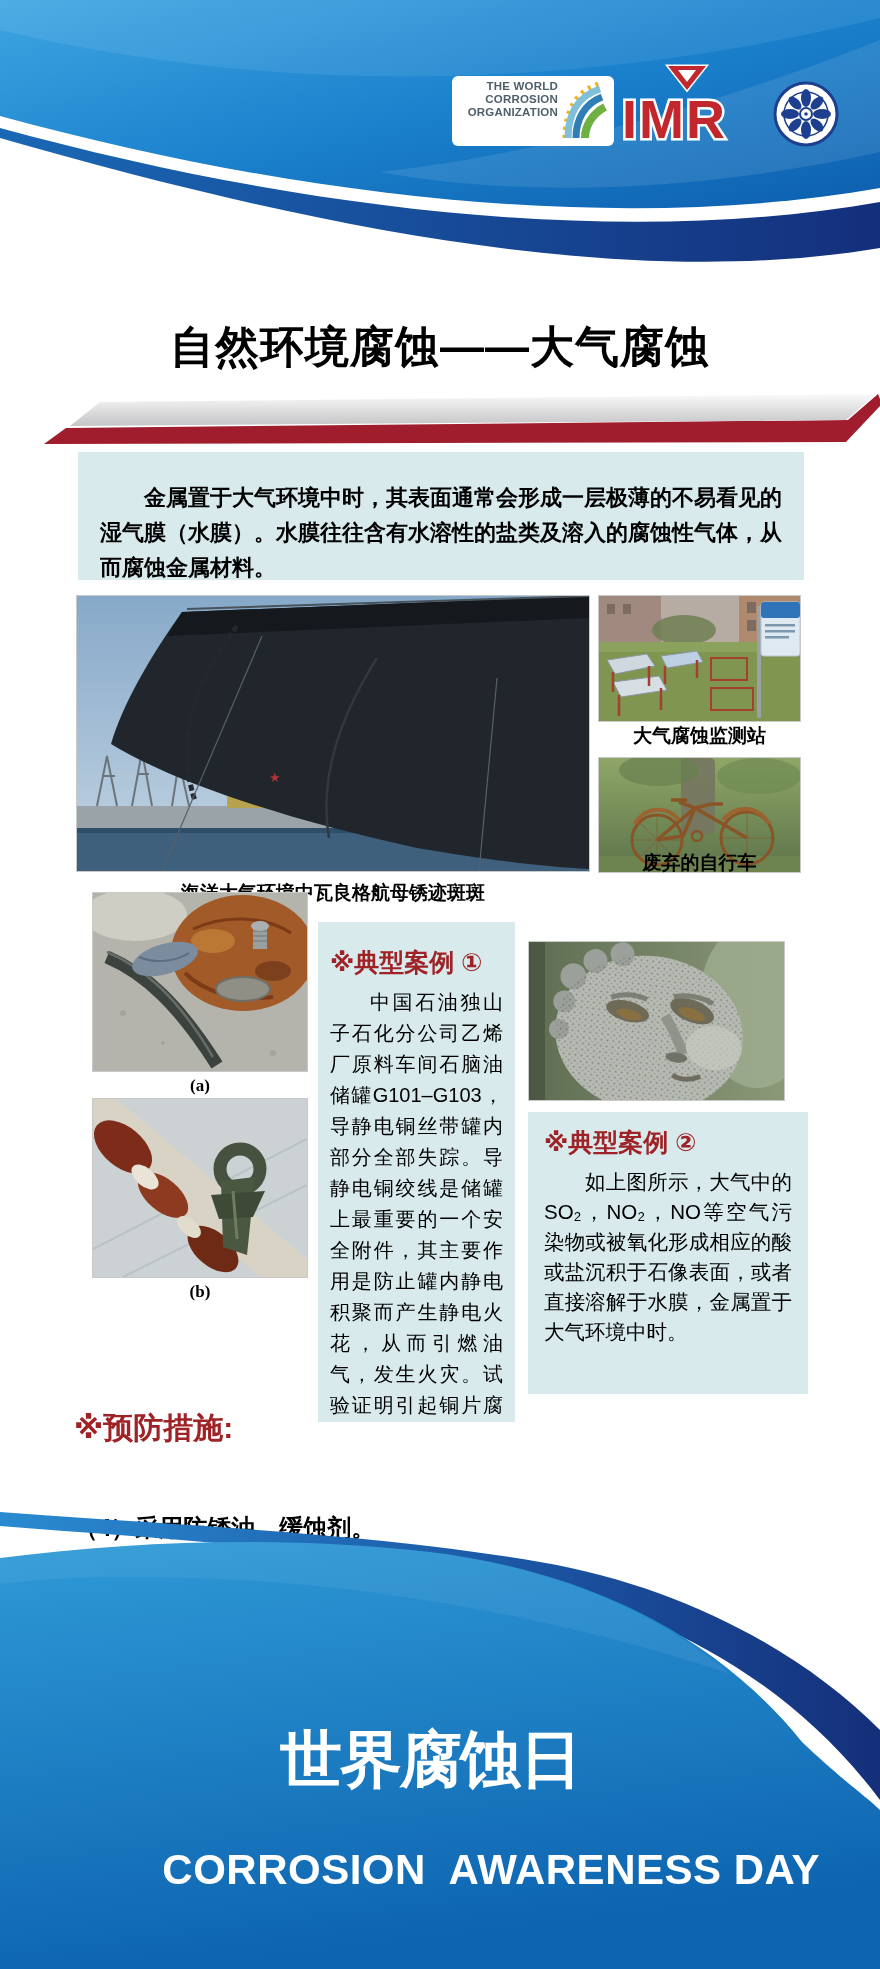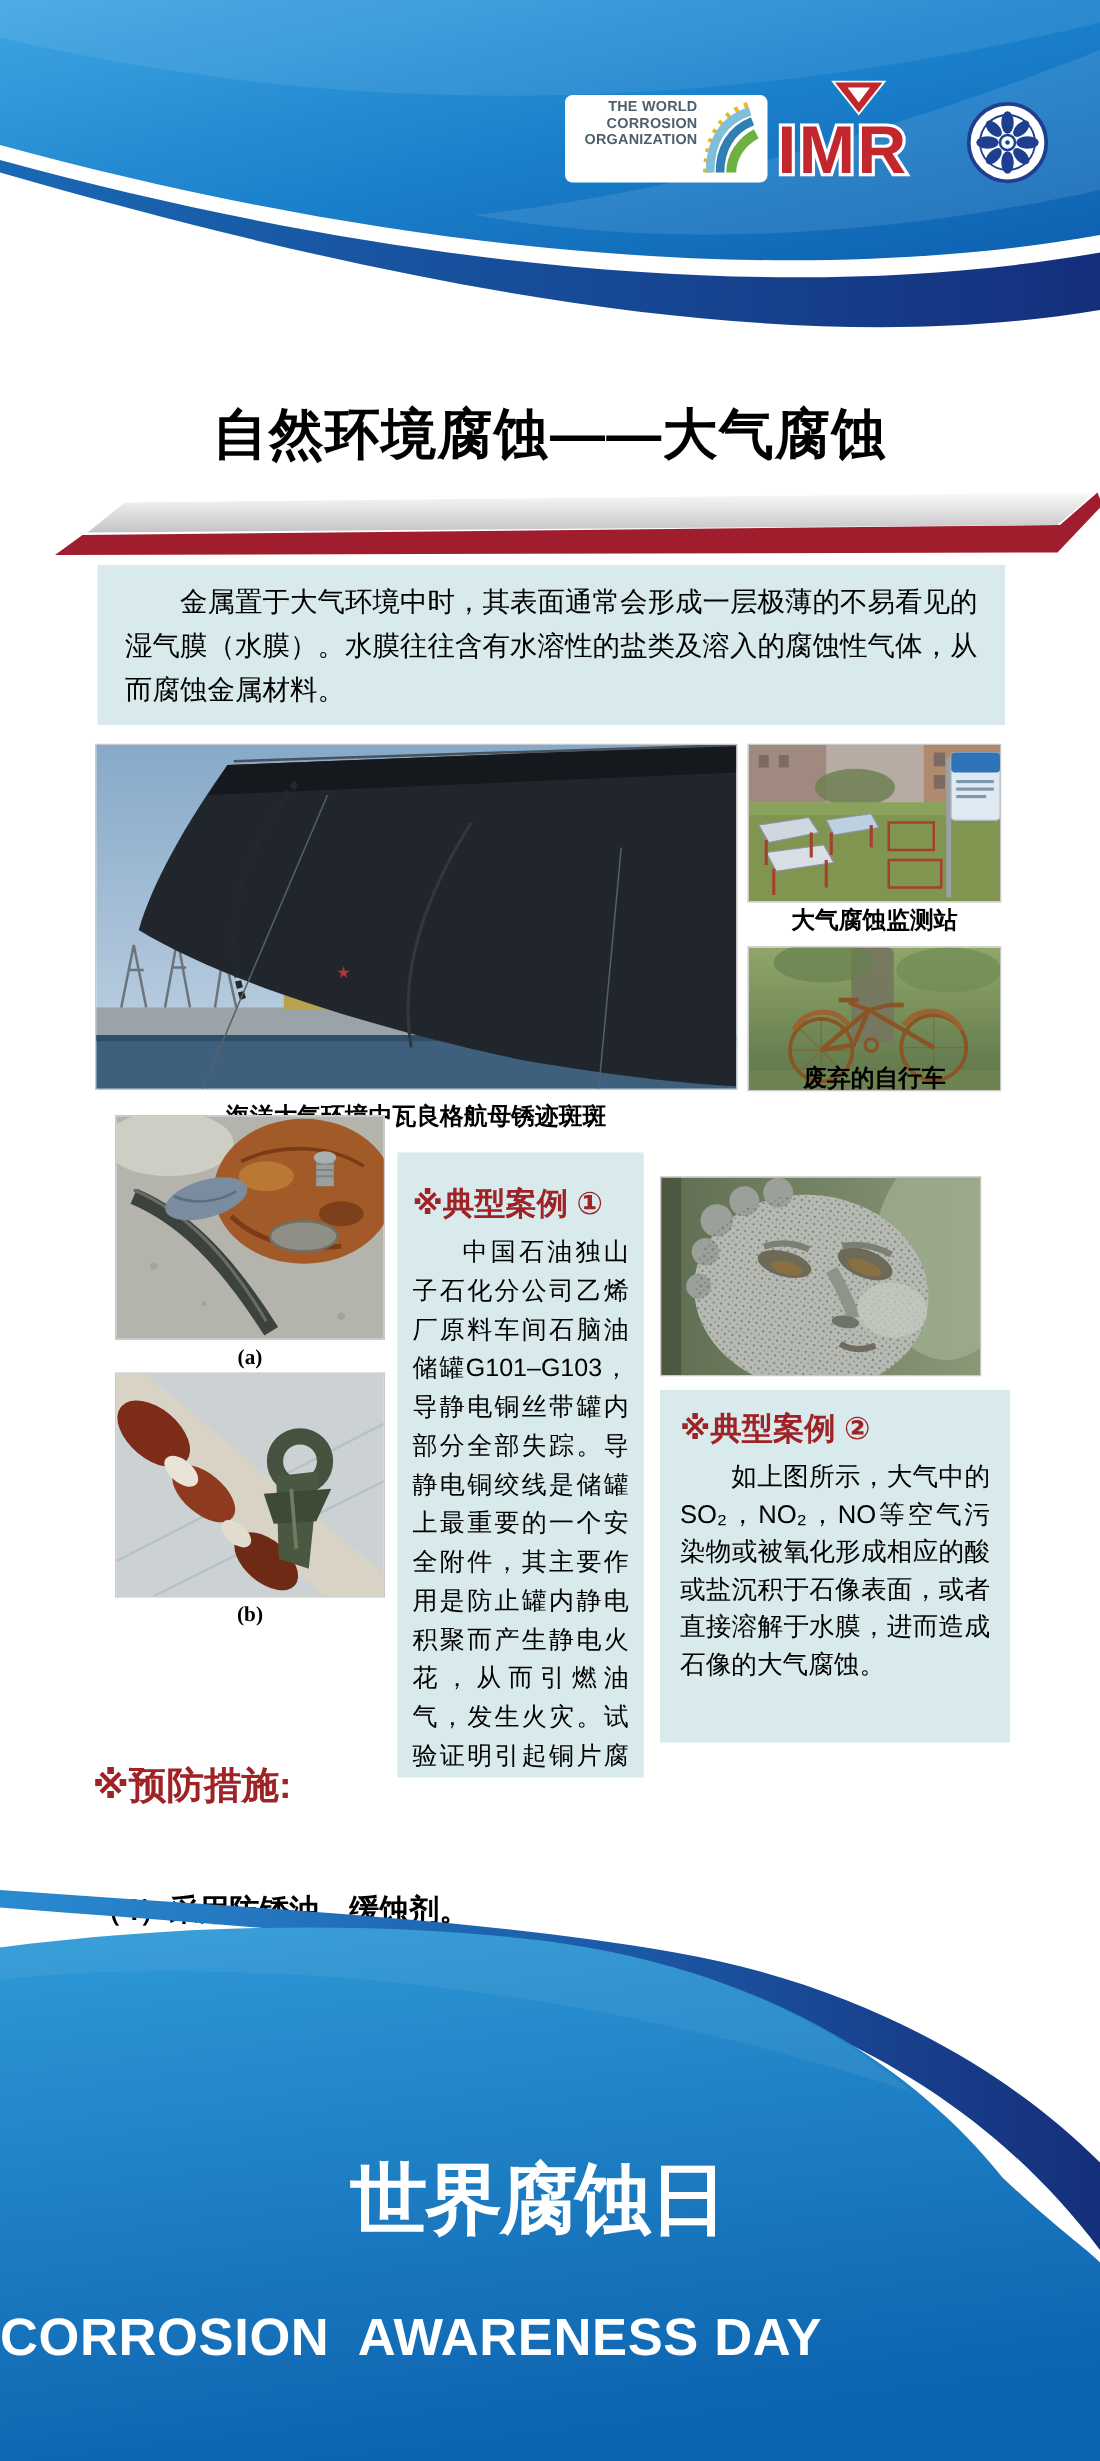--- a/index.html
+++ b/index.html
@@ -6,37 +6,37 @@
   .poster{position:relative;width:880px;height:1969px;background:#ffffff;overflow:hidden;
           font-family:"Liberation Sans","DejaVu Sans",sans-serif;color:#000;}
   .abs{position:absolute;}
   
   .wco-card{left:452px;top:76px;width:162px;height:70px;background:#fff;border-radius:6px;
             display:flex;align-items:flex-start;justify-content:flex-end;gap:4px;padding:4px 6px;box-sizing:border-box;}
   .wco-text{text-align:right;font-weight:bold;font-size:11.5px;line-height:13px;color:#4d5f6b;letter-spacing:0.2px;}
   .title{left:0;top:318px;width:880px;text-align:center;font-size:44px;font-weight:900;
          letter-spacing:1px;color:#000;}
   .intro-box{left:78px;top:452px;width:726px;height:128px;background:#d8eaec;box-sizing:border-box;
-             padding:12px 22px;font-size:22px;line-height:35px;}
+             padding:28px 22px;font-size:22px;line-height:35px;font-weight:bold;}
   .intro-box p{margin:0;text-indent:2em;}
   .photo{box-sizing:border-box;border:1px solid #c9c9c9;background:#eee;}
   .cap{font-weight:bold;font-size:19px;text-align:center;color:#000;}
   .cap-serif{font-family:"Liberation Serif","DejaVu Serif",serif;font-size:17px;font-weight:bold;text-align:center;}
   .case-box{background:#d8eaec;box-sizing:border-box;overflow:hidden;}
   .case-head{color:#9e2226;font-weight:900;font-size:25px;margin:0;}
   .case-body{margin:8px 0 0 0;text-align:justify;text-indent:2em;}
   .c1{left:318px;top:893px;width:197px;height:500px;padding:24px 12px;margin-top:29px;}
   .c1 .case-body{font-size:20px;line-height:31px;}
   .c2{left:528px;top:1112px;width:280px;height:282px;padding:14px 16px;}
   .c2 .case-body{font-size:20.5px;line-height:30px;}
   .prev-head{left:74px;top:1408px;font-size:30px;font-weight:700;color:#9e2226;}
   .prev-line{left:74px;width:740px;font-size:24px;font-weight:bold;color:#000;}
   .footer-cn{left:0;top:1718px;width:860px;text-align:center;color:#fff;
              font-size:62px;font-weight:900;letter-spacing:-2px;}
-  .footer-en{left:0;top:1846px;width:820px;text-align:left;color:#fff;
+  .footer-en{left:0;top:1846px;width:820px;text-align:right;color:#fff;
              font-size:42px;font-weight:bold;white-space:pre;letter-spacing:0.5px;}
 </style>
 </head>
 <body>
 
 <div class="poster">
 
   <svg class="abs" style="left:0;top:0" width="880" height="300" viewBox="0 0 880 300">
     <defs>
       <linearGradient id="hdrMain" x1="0" y1="0" x2="1" y2="1">
@@ -316,21 +316,21 @@
         <path d="M134,72 C144,86 152,98 156,108" stroke="#8f948a" stroke-width="10" fill="none"></path>
         <ellipse cx="150" cy="112" rx="11" ry="5" fill="#6e7267"></ellipse>
         <path d="M148,130 Q162,136 176,128" stroke="#6f6b5f" stroke-width="5" fill="none"></path>
         <ellipse cx="186" cy="98" rx="28" ry="22" fill="#c6cac1" opacity="0.7"></ellipse>
       </g>
     </svg>
   </div>
 
   <div class="abs case-box c2">
     <p class="case-head">※典型案例 ②</p>
-    <p class="case-body">如上图所示，大气中的SO₂，NO₂，NO等空气污染物或被氧化形成相应的酸或盐沉积于石像表面，或者直接溶解于水膜，进而造成石像的大气腐蚀。</p>
+    <p class="case-body">如上图所示，大气中的SO₂，NO₂，NO等空气污染物或被氧化形成相应的酸或盐沉积于石像表面，或者直接溶解于水膜，金属置于大气环境中时。</p>
   </div>
 
   <div class="abs prev-head">※预防措施:</div>
   <div class="abs prev-line" style="top:1512px">（4）采用防锈油、缓蚀剂。</div>
 
   <svg class="abs" style="left:0;top:1510px" width="880" height="459" viewBox="0 0 880 459">
     <defs>
       <linearGradient id="ftNavy" x1="0" y1="0" x2="1" y2="0">
         <stop offset="0" stop-color="#2a8bd0"></stop>
         <stop offset="0.55" stop-color="#1c5aa8"></stop>

